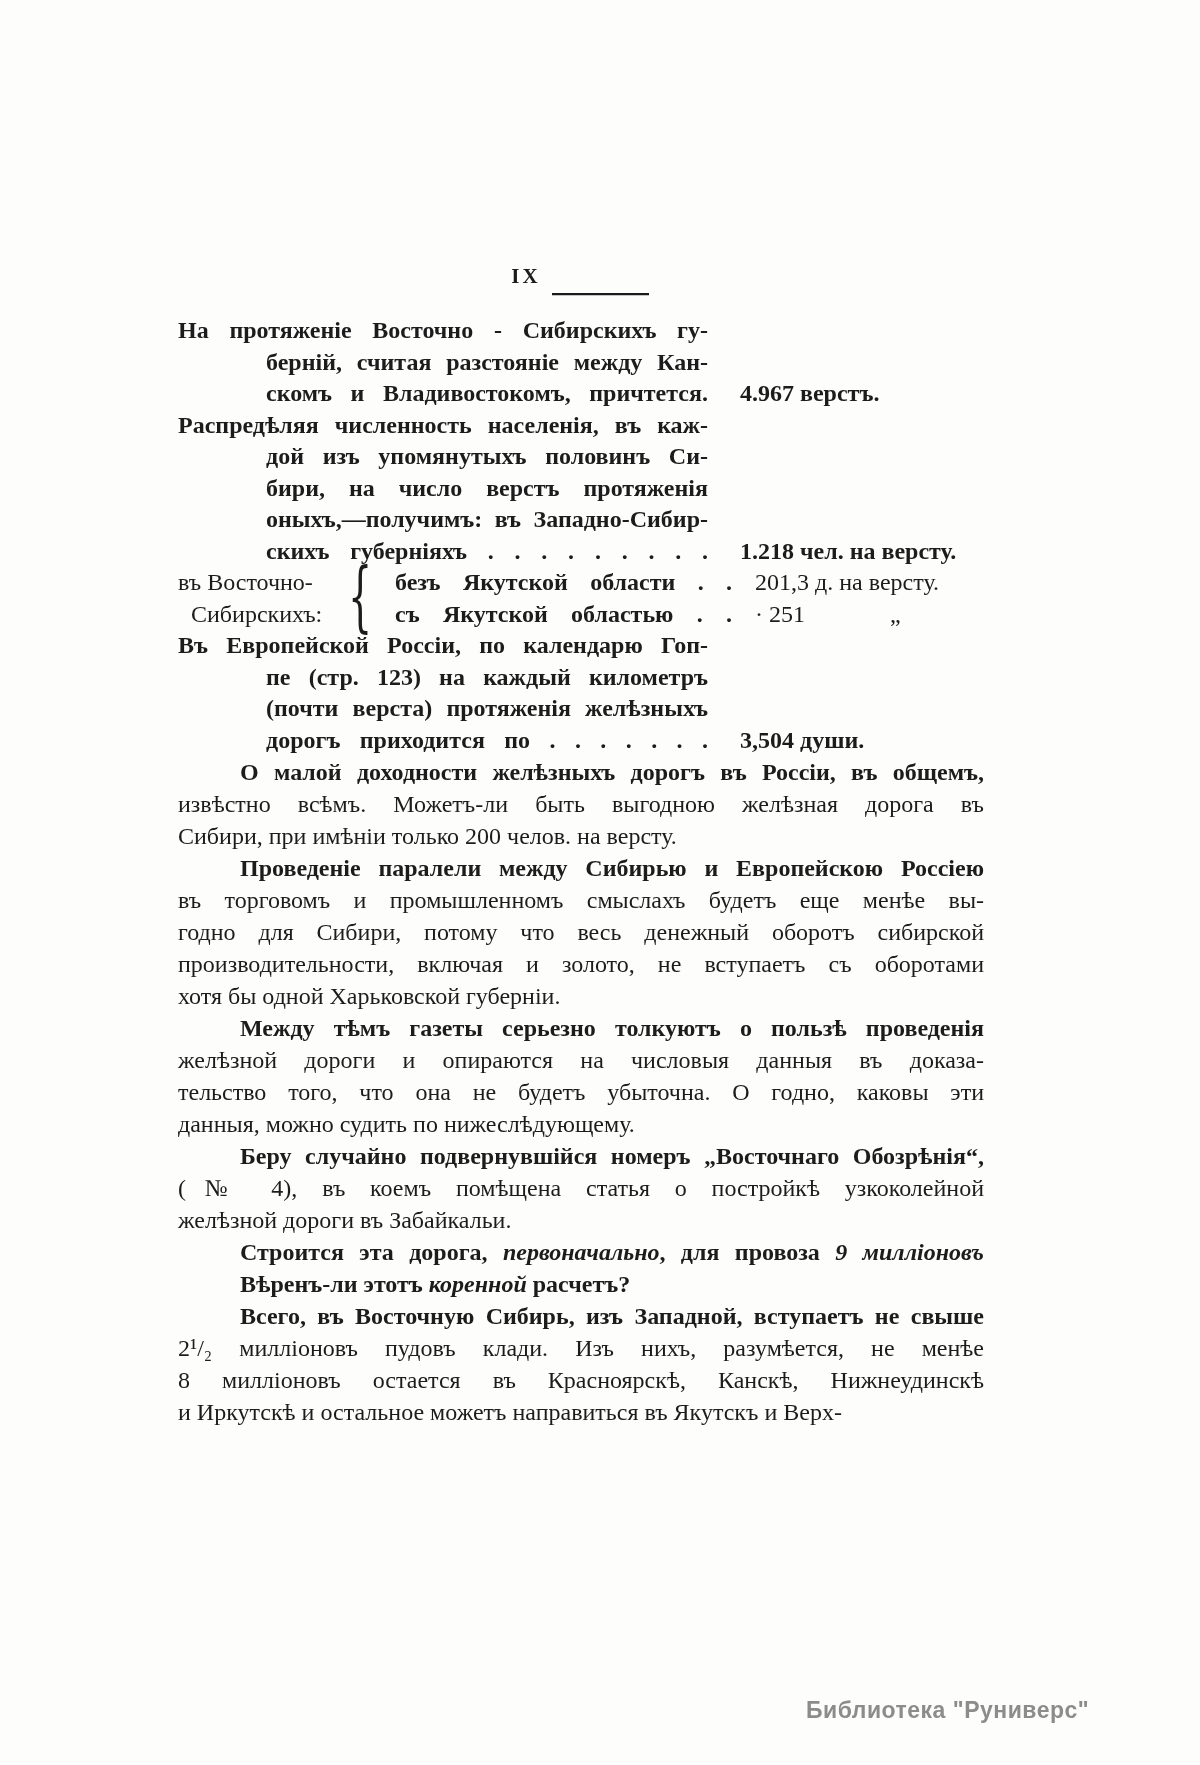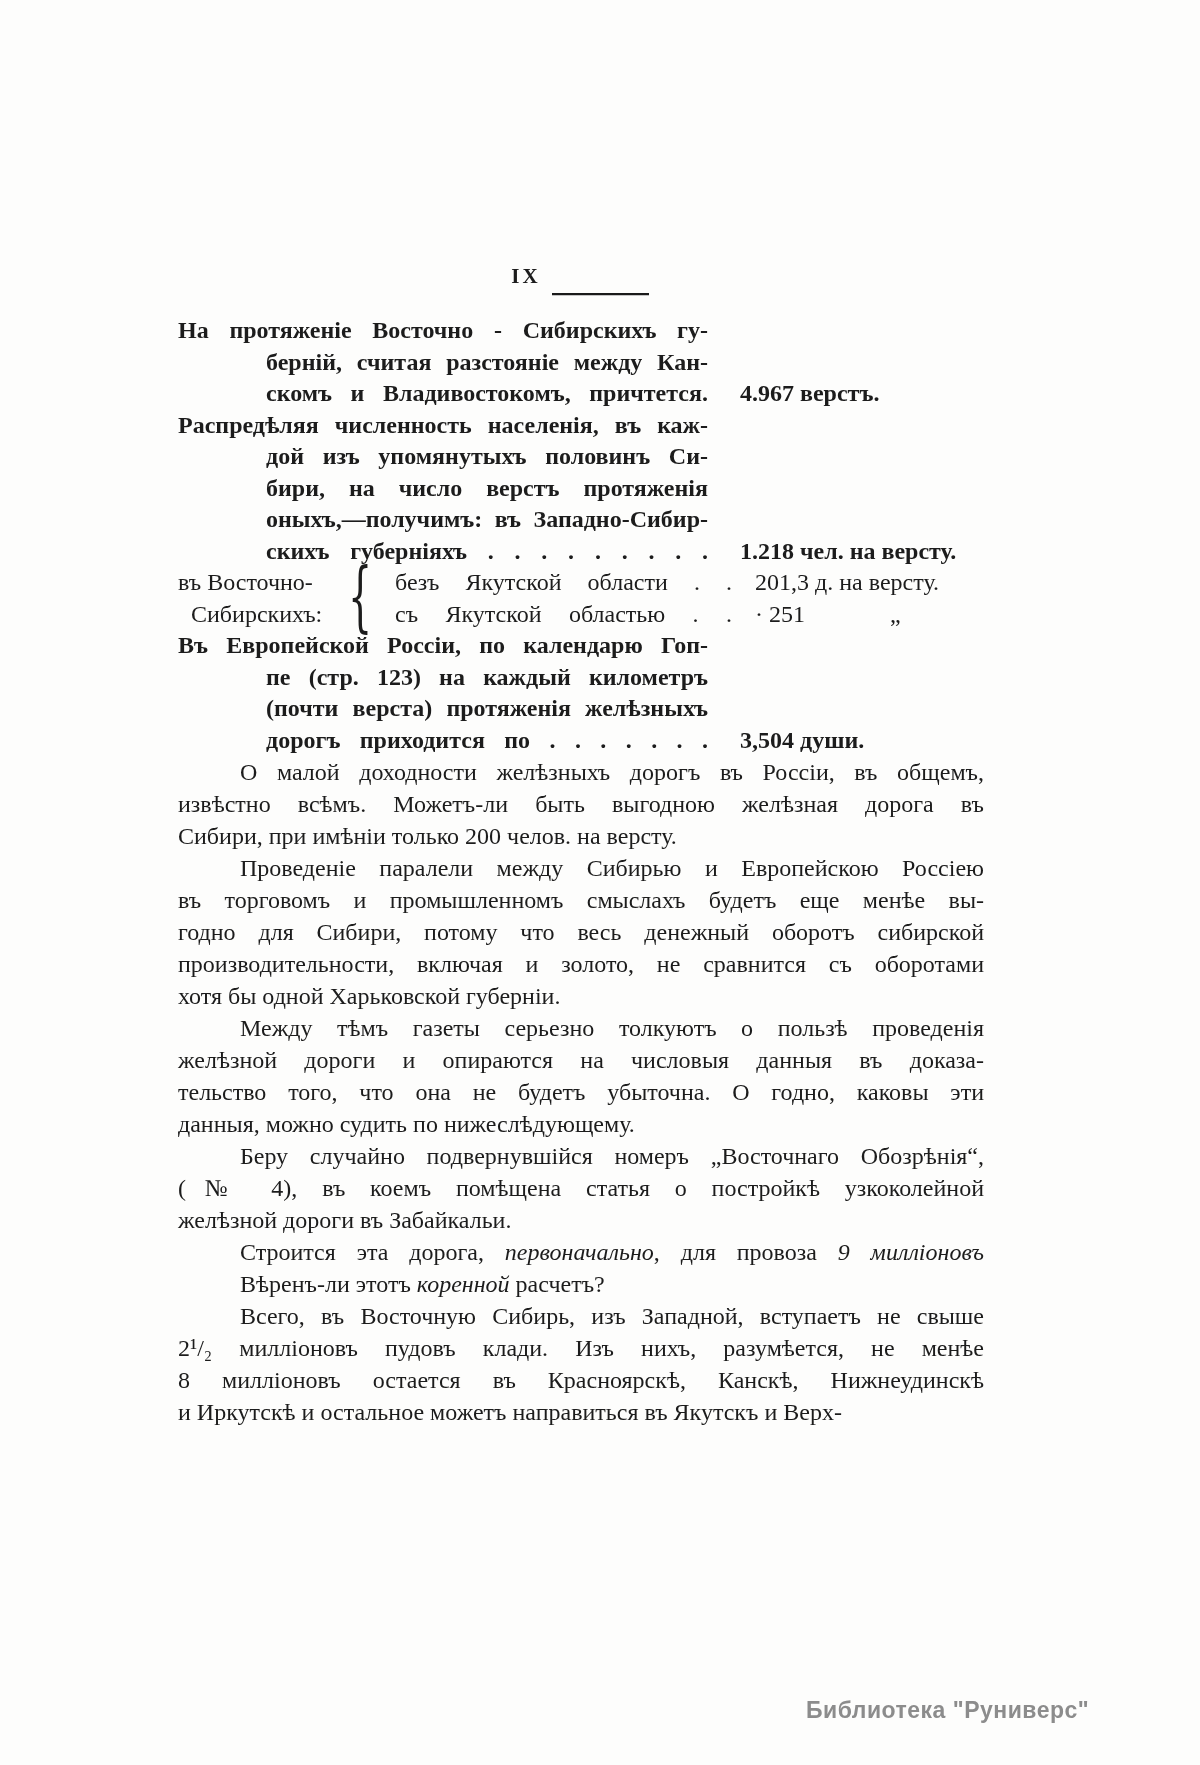--- a/index.html
+++ b/index.html
@@ -33,38 +33,38 @@
   .t-line.ind{padding-left:88px;width:442px;}
   .t-val{
     position:absolute;left:562px;bottom:0;white-space:nowrap;
   }
   .brace-group{position:relative;}
   .b-row{position:relative;display:flex;}
   .b-label{width:167px;}
   .b-label.l2{padding-left:13px;width:154px;}
   .b-opt{
     width:337px;margin-left:50px;
-    text-align:justify;text-align-last:justify;
+    text-align:justify;text-align-last:justify;font-weight:bold;
   }
   .t-val2{position:absolute;left:577px;top:0;white-space:nowrap;}
   .ditto{display:inline-block;margin-left:85px;}
   .brace{
     position:absolute;left:170px;top:-4px;
     font-size:76px;line-height:66px;
     font-family:"DejaVu Serif",serif;
     transform:scaleX(0.5);transform-origin:left top;
     font-weight:400;
   }
   
   .body-text{
     position:absolute;left:178px;top:756px;width:806px;
     font-size:24px;line-height:32px;
   }
   .p-line{text-align:justify;text-align-last:justify;}
-  .p-line.first{text-indent:62px;}
+  .p-line.first{text-indent:62px;font-weight:bold;}
   .p-line.last{text-align-last:left;}
   .it{font-style:italic;}
   
   .watermark{
     position:absolute;left:806px;top:1697px;
     font-family:"Liberation Sans","DejaVu Sans",sans-serif;
     font-weight:bold;font-size:23px;color:#8c8c8c;letter-spacing:0.5px;
   }
 </style>
 </head>
@@ -112,21 +112,21 @@
   <div class="body-text" id="body-text">
       <div class="para">
         <div class="p-line first"><span>О малой доходности желѣзныхъ дорогъ въ Россіи, въ общемъ,</span></div>
         <div class="p-line"><span>извѣстно всѣмъ. Можетъ-ли быть выгодною желѣзная дорога въ</span></div>
         <div class="p-line last"><span>Сибири, при имѣніи только 200 челов. на версту.</span></div>
       </div>
       <div class="para">
         <div class="p-line first"><span>Проведеніе паралели между Сибирью и Европейскою Россіею</span></div>
         <div class="p-line"><span>въ торговомъ и промышленномъ смыслахъ будетъ еще менѣе вы-</span></div>
         <div class="p-line"><span>годно для Сибири, потому что весь денежный оборотъ сибирской</span></div>
-        <div class="p-line"><span>производительности, включая и золото, не сравнится съ оборотами</span></div>
+        <div class="p-line"><span>производительности, включая и золото, не вступаетъ съ оборотами</span></div>
         <div class="p-line last"><span>хотя бы одной Харьковской губерніи.</span></div>
       </div>
       <div class="para">
         <div class="p-line first"><span>Между тѣмъ газеты серьезно толкуютъ о пользѣ проведенія</span></div>
         <div class="p-line"><span>желѣзной дороги и опираются на числовыя данныя въ доказа-</span></div>
         <div class="p-line"><span>тельство того, что она не будетъ убыточна. О годно, каковы эти</span></div>
         <div class="p-line last"><span>данныя, можно судить по нижеслѣдующему.</span></div>
       </div>
       <div class="para">
         <div class="p-line first"><span>Беру случайно подвернувшійся номеръ „Восточнаго Обозрѣнія“,</span></div>

